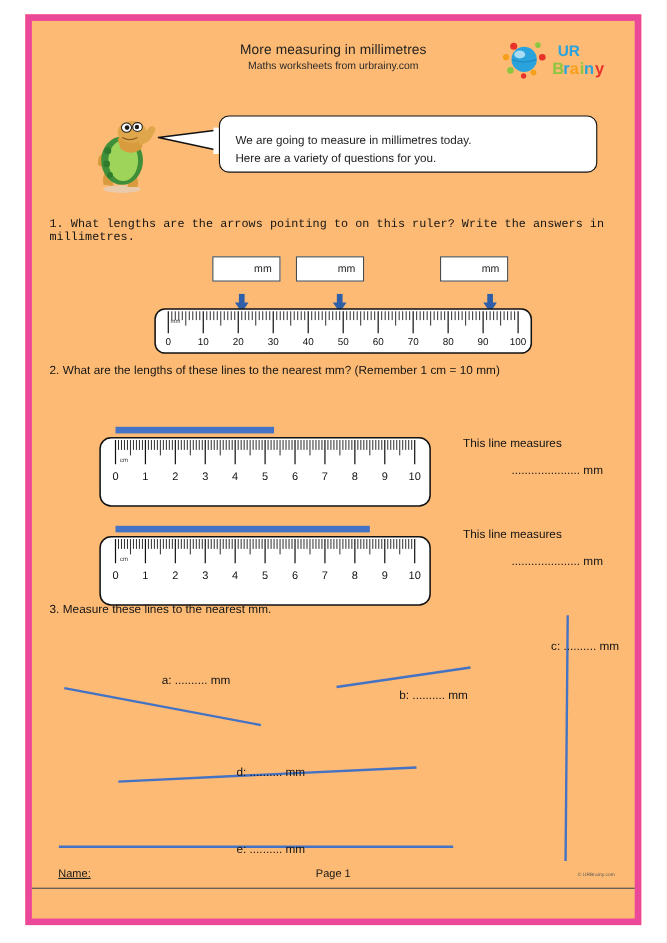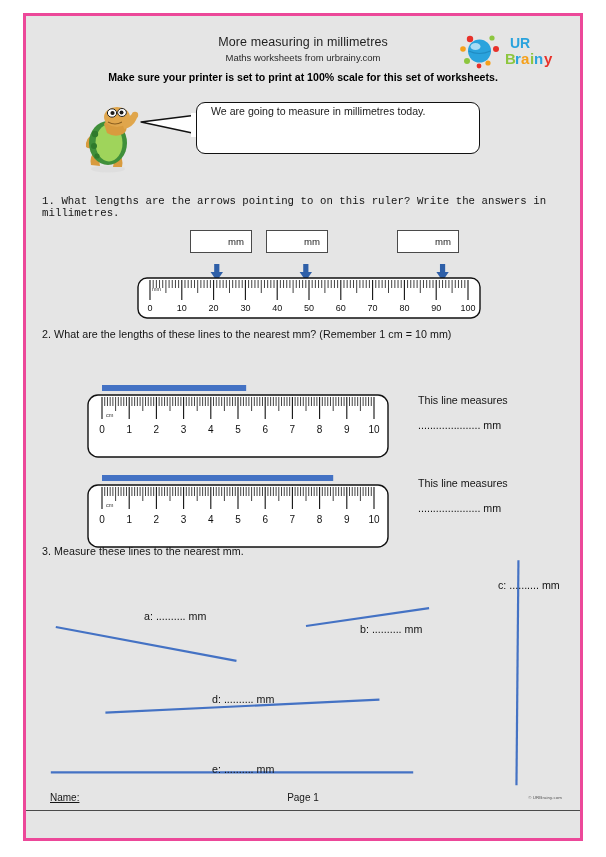--- a/index.html
+++ b/index.html
@@ -14,23 +14,23 @@
     color: #1a1a1a;
     position: relative;
     overflow: hidden;
   }
   .page {
     position: absolute;
     left: 23px;
     top: 13px;
     width: 560px;
     height: 828px;
-    border: 3px solid #ec4899;
+    border: 6px solid #ec4899;
     box-sizing: border-box;
-    background: #e5e5e5;
+    background: #fdba74;
   }
 
   
   .header {
     position: absolute;
     left: 0; top: 0; width: 100%;
     height: 72px;
   }
   .title-block {
     position: absolute;
@@ -65,26 +65,26 @@
 
   
   .turtle-wrap {
     position: absolute;
     left: 52px; top: 82px;
     width: 72px; height: 76px;
   }
   .speech {
     position: absolute;
     left: 170px; top: 86px;
-    width: 284px; height: 52px;
+    width: 344px; height: 52px;
     border: 1.3px solid #111;
     border-radius: 9px;
     background: #fff;
     box-sizing: border-box;
-    padding: 0 0 0 14px;
+    padding: 14px 0 0 14px;
   }
   .speech div {
     font-size: 10.6px;
     line-height: 16px;
     color: #1b1b1b;
   }
   .tail {
     position: absolute;
     left: 113px; top: 92px;
     width: 60px; height: 38px;
@@ -122,21 +122,21 @@
   #ruler-mm { left: 108px; top: 248px; }
   #ruler-cm-1 { left: 58px; top: 367px; }
   #ruler-cm-2 { left: 58px; top: 457px; }
 
   
   .measures {
     position: absolute;
     font-size: 10.7px;
     color: #141414;
   }
-  .measures .l2 { margin-top: 13px; }
+  .measures .l2 { margin-top: 13px; margin-left: 44px; }
   #meas1 { left: 392px; top: 378px; }
   #meas2 { left: 392px; top: 461px; }
 
   
   .linelabel {
     position: absolute;
     font-size: 10.7px;
     color: #141414;
     white-space: nowrap;
   }
@@ -163,21 +163,20 @@
 </head>
 <body>
 
 <div class="page">
 
   <div class="header">
     <div class="title-block">
       <div class="doc-title">More measuring in millimetres</div>
       <div class="doc-sub">Maths worksheets from urbrainy.com</div>
     </div>
-    <div class="printer-note">Make sure your printer is set to print at 100% scale for this set of worksheets.</div>
 
     <svg class="logo" viewBox="0 0 108 38">
       <circle cx="12" cy="6" r="3.2" fill="#e8312a"></circle>
       <circle cx="34" cy="5" r="2.6" fill="#8dc63f"></circle>
       <circle cx="5" cy="16" r="2.8" fill="#f5a01b"></circle>
       <circle cx="38" cy="16" r="3" fill="#e8312a"></circle>
       <circle cx="9" cy="28" r="3" fill="#8dc63f"></circle>
       <circle cx="30" cy="30" r="2.6" fill="#f5a01b"></circle>
       <circle cx="21" cy="33" r="2.4" fill="#e8312a"></circle>
       <circle cx="21.5" cy="18" r="11.5" fill="#2aa3dd"></circle>
@@ -219,20 +218,21 @@
     <circle cx="57" cy="17" r="3.2" fill="#e0a64c"></circle>
   </svg>
 
   <svg class="tail" viewBox="0 0 60 38">
     <path d="M2 14 L58 7 L58 26 Z" fill="#fff" stroke="#111" stroke-width="1.3" stroke-linejoin="round"></path>
     <rect x="52" y="5" width="8" height="24" fill="#fff"></rect>
   </svg>
 
   <div class="speech">
     <div>We are going to measure in millimetres today.</div>
+    <div>Here are a variety of questions for you.</div>
   </div>
 
   <div class="q" id="q1">1. What lengths are the arrows pointing to on this ruler? Write the answers in millimetres.</div>
 
   <div class="mmbox" id="mmbox1">mm</div>
   <div class="mmbox" id="mmbox2">mm</div>
   <div class="mmbox" id="mmbox3">mm</div>
 
   <svg class="ruler-svg" id="ruler-mm" width="350" height="56" viewBox="0 0 350 56">
     <g id="mm-arrows">

